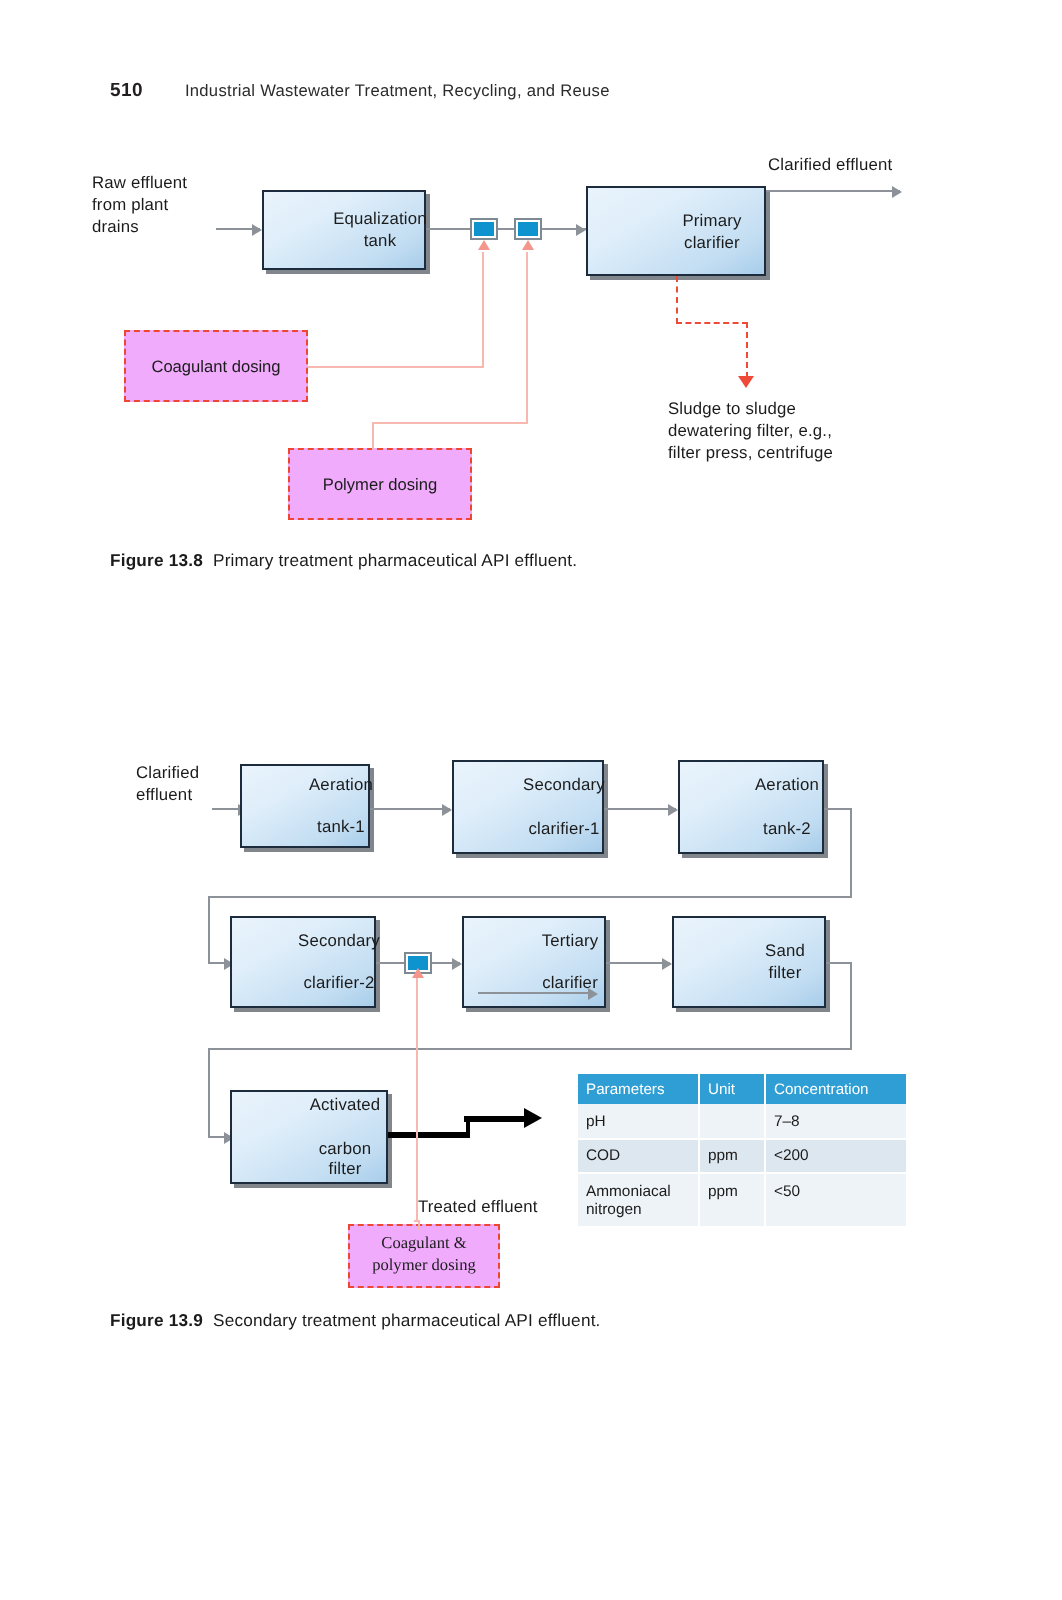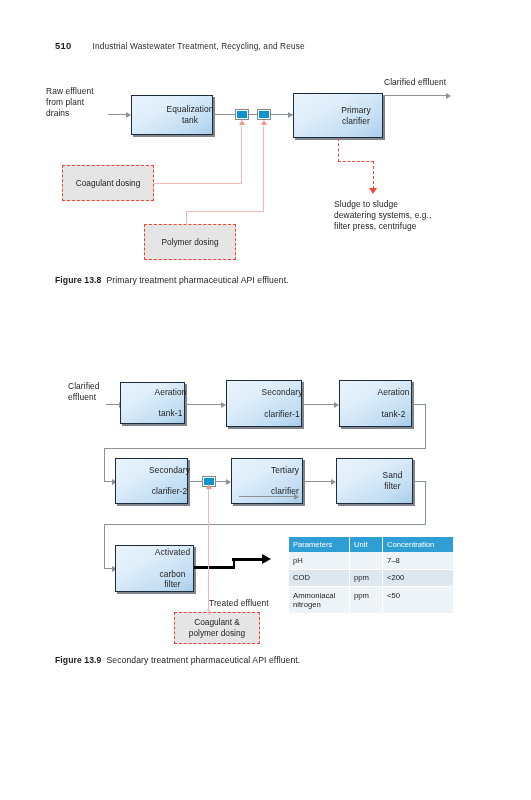--- a/index.html
+++ b/index.html
@@ -39,21 +39,21 @@
     letter-spacing: .1px;
     padding-left: 36px;
   }
   .pbox span { display: block; padding: 0 3px; }
 
   
   .dbox {
     position: absolute;
     box-sizing: border-box;
     border: 1.7px dashed #ef4631;
-    background: #e5e5e5;
+    background: #f0abfc;
     display: flex; align-items: center; justify-content: center;
     text-align: center;
     font-size: 8.3px;
     line-height: 1.3;
     color: #1b1b1b;
   }
 
   
   .ltext {
     position: absolute;
@@ -218,21 +218,21 @@
     <div class="ln pink v" style="left:263px; top:126px; height:86px;"></div>
     <div class="ahead pinkup" style="left:260.5px; top:120px;"></div>
 
     <div class="dln v" style="left:338px; top:138px; height:24px;"></div>
     <div class="dln h" style="left:338px; top:161px; width:36px;"></div>
     <div class="dln v" style="left:373px; top:161px; height:28px;"></div>
     <div class="ahead reddown" style="left:369px; top:188px;"></div>
 
     <div class="ltext" style="left:334px; top:199px;">
       <div>Sludge to sludge</div>
-      <div>dewatering systems, e.g.,</div>
+      <div>dewatering filter, e.g.,</div>
       <div>filter press, centrifuge</div>
     </div>
 
     <div class="caption" style="left:55px; top:275px;">
       <b>Figure 13.8</b><span class="gap"></span><span>Primary treatment pharmaceutical API effluent.</span>
     </div>
   </div>
 
   <div>
 
@@ -319,21 +319,21 @@
         <span>carbon filter</span>
       </span>
     </div>
 
     <div class="ln thick h" style="left:194px; top:566px; width:41px;"></div>
     <div class="ln thick v" style="left:232.6px; top:558px; height:9px;"></div>
     <div class="ln thick h" style="left:232px; top:558px; width:32px;"></div>
     <div class="ahead blackright" style="left:262px; top:553.7px;"></div>
     <div class="ltext" style="left:209px; top:598px; white-space:nowrap;">Treated effluent</div>
 
-    <div class="dbox" style="left:174px; top:612px; width:86px; height:32px;">
+    <div class="dbox" style="left:174px; top:612px; width:76px; height:32px;font-family:Liberation Serif, serif;">
       <span>
         <span>Coagulant &amp;</span><br>
         <span>polymer dosing</span>
       </span>
     </div>
     <div class="ln pink v" style="left:209px; top:611px; height:4px;"></div>
     <div class="ln pink h" style="left:207px; top:610px; width:3px;"></div>
     <div class="ln pink v" style="left:208px; top:489px; height:122px;"></div>
     <div class="ahead pinkup" style="left:205.5px; top:484px;"></div>
 

